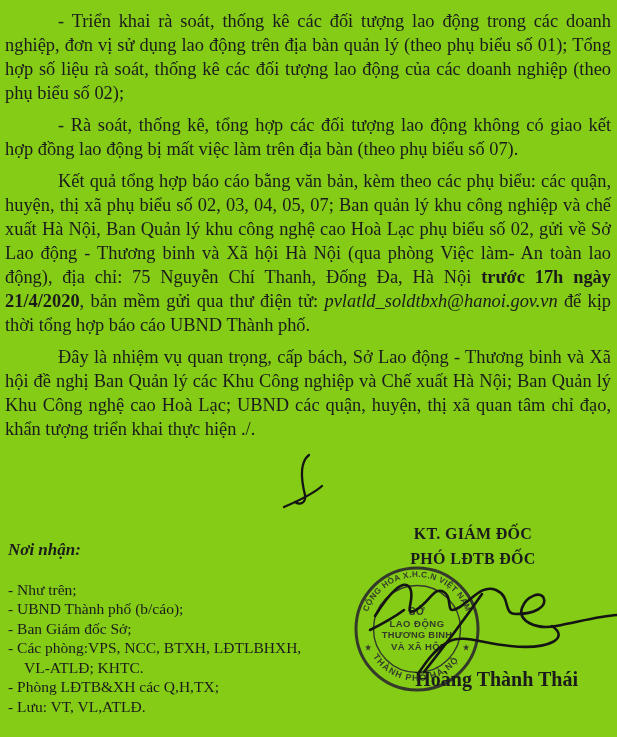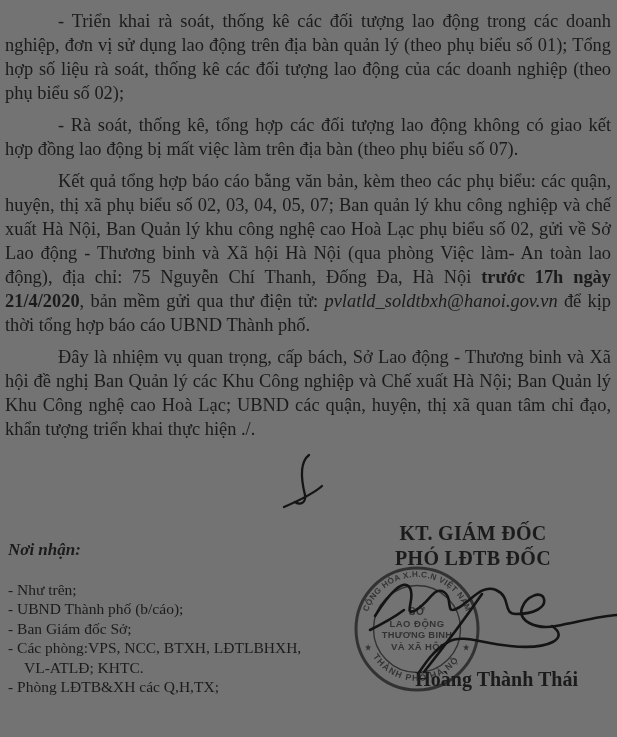--- a/index.html
+++ b/index.html
@@ -1,18 +1,18 @@
 <!DOCTYPE html>
 <html><head>
 <meta charset="utf-8">
 <style>
   html,body{margin:0;padding:0;background:#ffffff;}
   .page{
     position:relative;width:617px;height:737px;overflow:hidden;
-    background:#737373;color:#1b1b1b;
+    background:#84cc16;color:#1b1b1b;
     font-family:"Liberation Serif","DejaVu Serif",serif;
   }
   
   .doc-body{
     position:absolute;top:9px;left:5px;width:606px;
     font-size:18.4px;line-height:24px;text-align:justify;
   }
   .doc-body p{margin:0 0 8px 0;text-indent:53px;}
   .b{font-weight:bold;}
   .i{font-style:italic;}
@@ -22,21 +22,21 @@
     position:absolute;left:8px;top:540px;width:320px;
     font-size:15.5px;line-height:19.5px;
   }
   .recipients .heading{
     font-weight:bold;font-style:italic;font-size:17px;margin-bottom:20px;
   }
   .recipients .cont{padding-left:16px;}
   
   .sig-title{
     position:absolute;left:342px;top:521px;width:262px;
-    text-align:center;font-weight:bold;font-size:20px;line-height:25px;
+    text-align:center;font-weight:bold;font-size:16px;line-height:25px;
     letter-spacing:.3px;z-index:4;
   }
   .signer-name{
     position:absolute;left:382px;top:668px;width:196px;
     text-align:right;font-weight:bold;font-size:20px;z-index:6;
   }
   .seal-svg{position:absolute;left:351px;top:563px;z-index:2;opacity:.93;}
   .sig-svg{position:absolute;left:330px;top:552px;z-index:3;}
   .pen-mark{position:absolute;left:280px;top:449px;z-index:3;}
 </style>
@@ -60,20 +60,21 @@
   </svg>
 
   <div class="recipients">
     <div class="heading">Nơi nhận:</div>
     <div>- Như trên;</div>
     <div>- UBND Thành phố (b/cáo);</div>
     <div>- Ban Giám đốc Sở;</div>
     <div>- Các phòng:VPS, NCC, BTXH, LĐTLBHXH,</div>
     <div class="cont">VL-ATLĐ; KHTC.</div>
     <div>- Phòng LĐTB&amp;XH các Q,H,TX;</div>
+    <div>- Lưu: VT, VL,ATLĐ.</div>
   </div>
 
   <div class="sig-title">
     <div>KT. GIÁM ĐỐC</div>
     <div>PHÓ LĐTB ĐỐC</div>
   </div>
 
   <svg class="seal-svg" width="132" height="132" viewBox="0 0 132 132">
     <defs>
       <path id="arcTop" d="M15.8,79.5 A52,52 0 1 1 116.2,79.5"></path>

